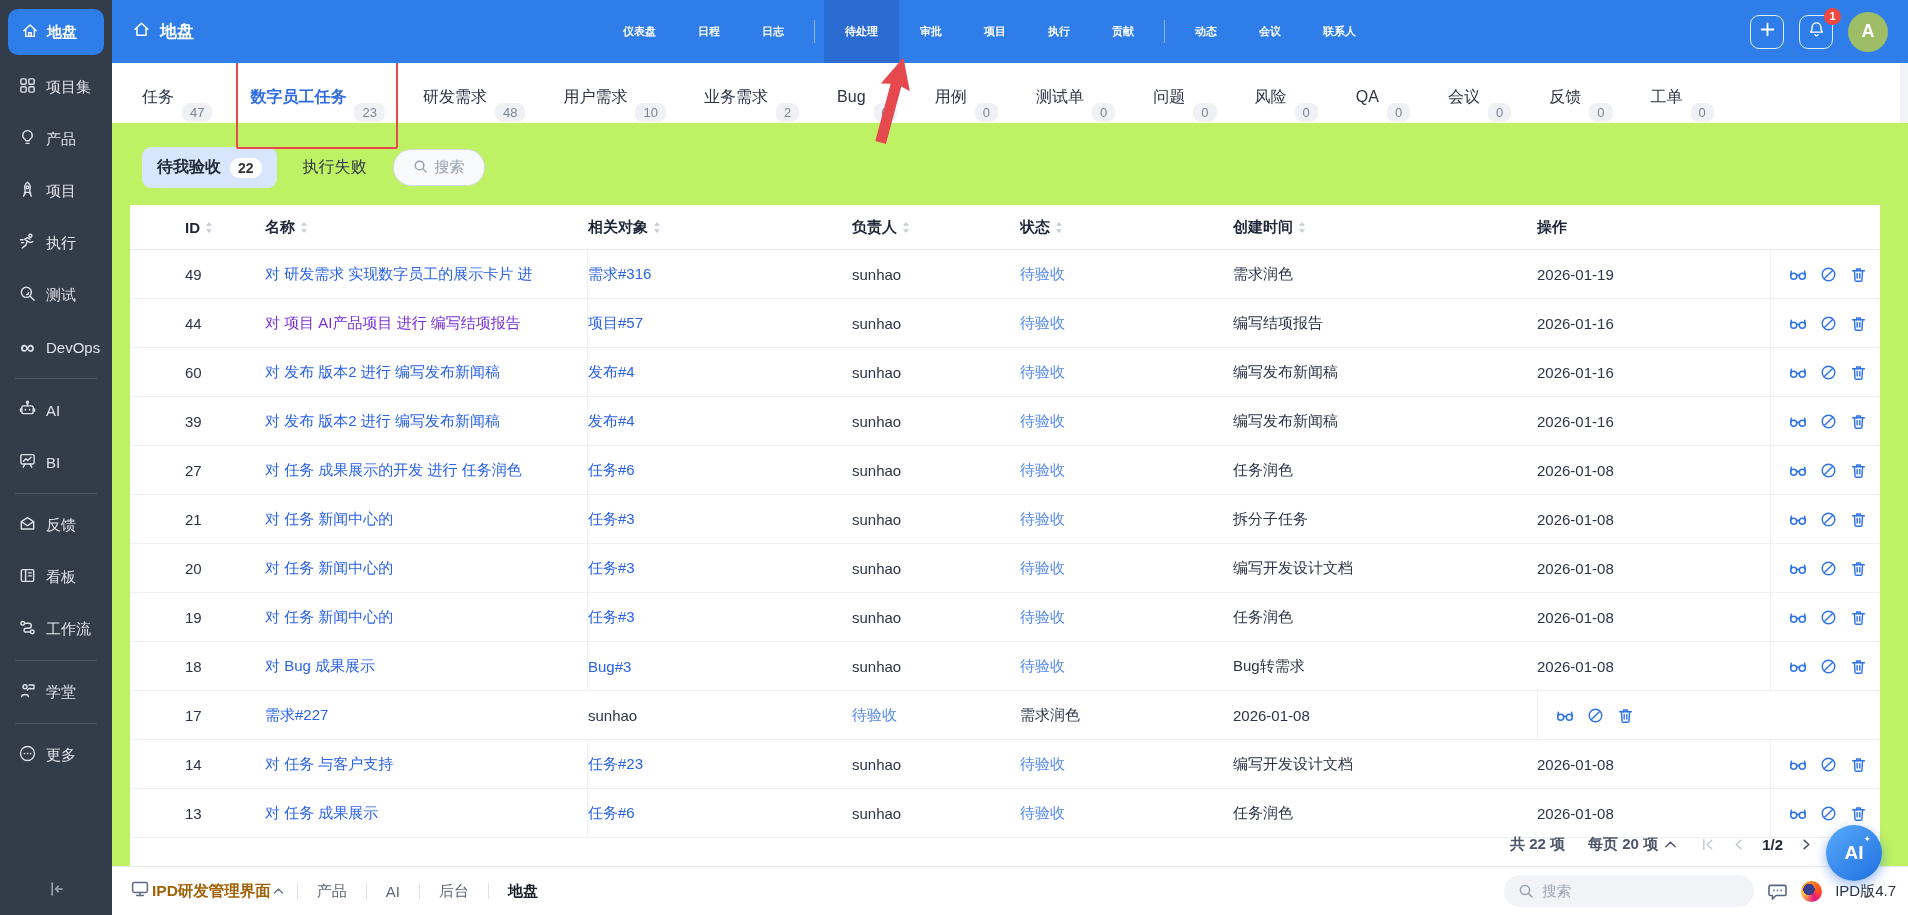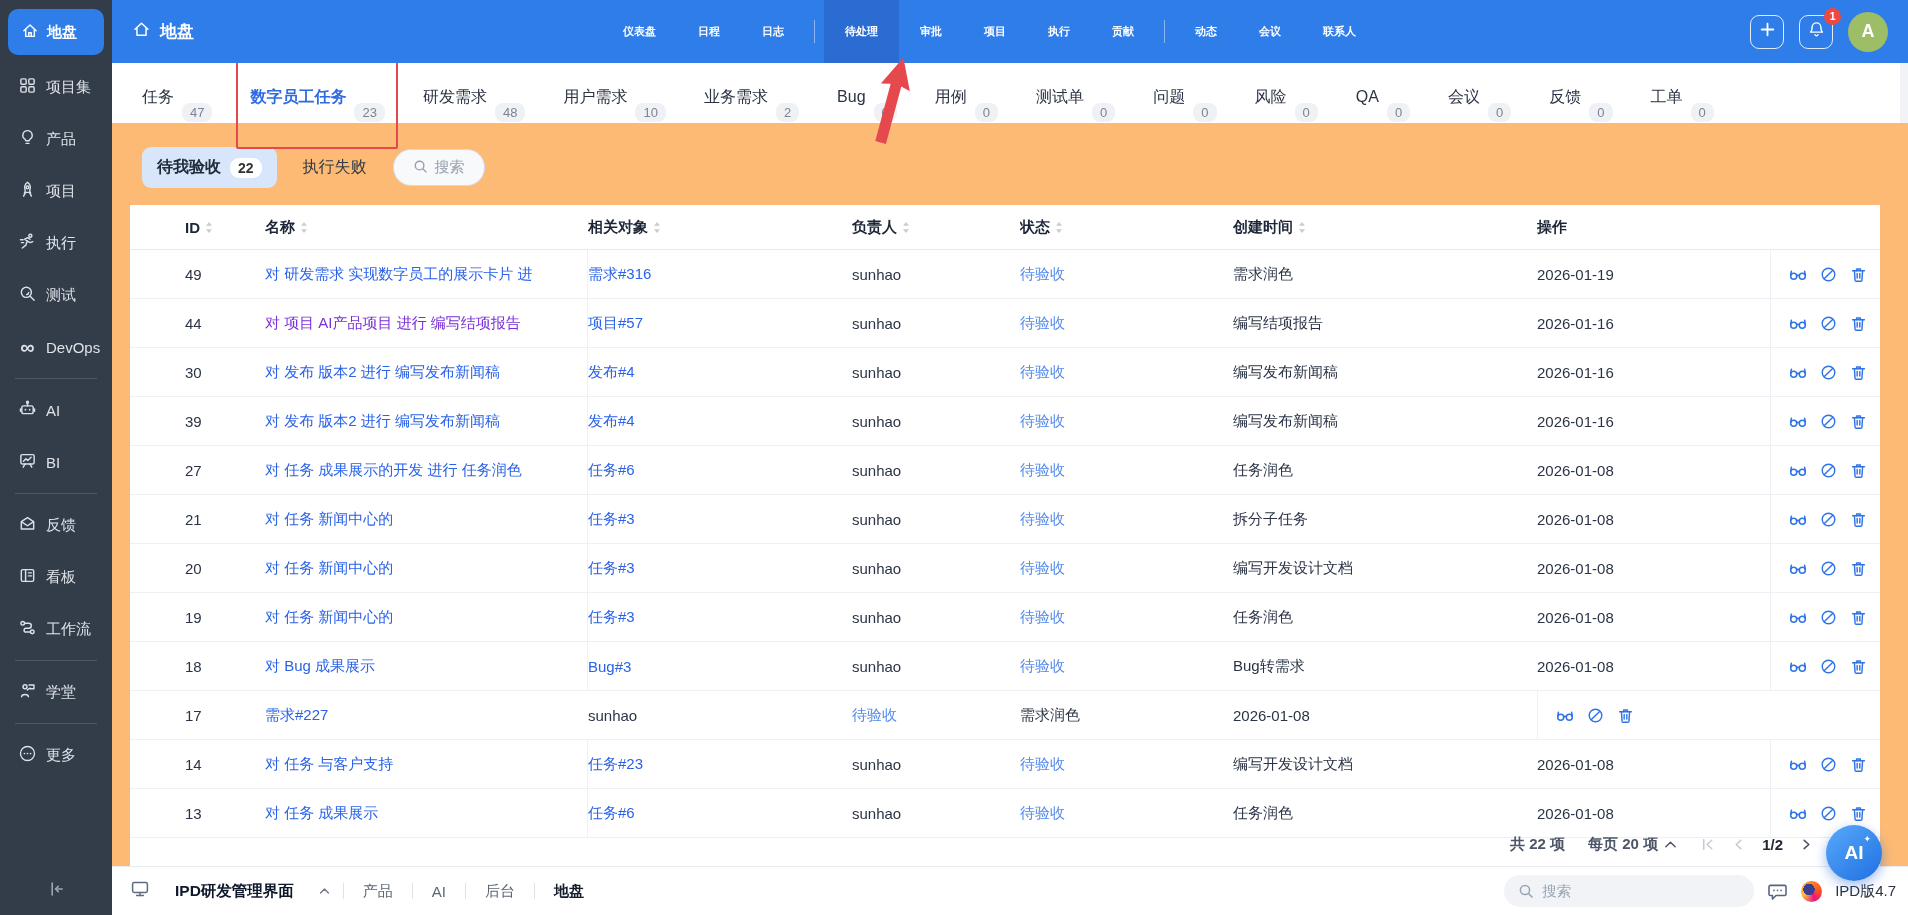--- a/index.html
+++ b/index.html
@@ -37,21 +37,21 @@
   .tabbar { position:absolute; left:112px; right:8px; top:63px; height:60px; background:#fff;
     display:flex; align-items:center; gap:38px; padding:8px 10px 0 30px; overflow:visible; z-index:10; }
   .tab { position:relative; display:flex; align-items:center; gap:8px; font-size:16px; color:#2B3344; cursor:pointer; white-space:nowrap; }
   .tab.active .tab-label { color:#2E6BE3; font-weight:700; }
   .tab-badge { background:#EFF1F5; color:#7A8494; font-size:13px; border-radius:8px; padding:3px 8px; line-height:1;margin-top:31px; }
   .anno { display:none; }
   .anno.show { display:block; position:absolute; left:-14px; right:-13px; top:-13px; bottom:-27px;
     border:2.5px solid #E5484D; border-radius:2px; pointer-events:none; }
 
   
-  .content { position:absolute; left:112px; right:0; top:123px; bottom:49px; background:#fdba74; overflow:hidden; }
+  .content { position:absolute; left:112px; right:0; top:123px; bottom:49px; background:#bef264; overflow:hidden; }
   .filter-row { display:flex; align-items:center; gap:26px; padding:24px 0 0 30px; }
   .filter-pill { display:flex; align-items:center; gap:9px; background:#D7E6FA; border-radius:9px;
     padding:10px 15px; font-size:16px; font-weight:700; color:#1F2937; cursor:pointer; }
   .filter-count { background:#fff; border-radius:9px; padding:2px 8px; font-size:14px; font-weight:700; color:#333; }
   .filter-plain { font-size:16px; color:#333A46; cursor:pointer; }
   .search-pill { display:flex; align-items:center; gap:7px; border:1px solid #D5DAE2; border-radius:18px;
     background:#F7F9FB; padding:8px 19px; color:#97A0AF; font-size:15px; cursor:pointer; }
 
   .table-card { position:absolute; left:18px; top:82px; width:1750px; height:696px; background:#fff;
     border-radius:0; overflow:hidden; }
@@ -71,21 +71,21 @@
   .pagination { position:absolute; right:95px; bottom:12px; display:flex; align-items:center; gap:23px;
     color:#4D5668; font-size:15px;font-weight:bold; }
   .pg-size { display:flex; align-items:center; gap:6px; cursor:pointer; }
   .pg-ctrl { display:flex; align-items:center; gap:17px; }
   .pg-ic { display:flex; cursor:pointer; }
   .pg-num { color:#222A38; }
 
   
   .bottombar { position:absolute; left:112px; right:0; bottom:0; height:49px; background:#fff;
     border-top:1px solid #E7EAEF; display:flex; align-items:center; padding:0 12px 0 18px; gap:13px; z-index:25; }
-  .bb-ws { display:flex; align-items:center; gap:25px; font-size:15.5px; font-weight:600; color:#0f172a; cursor:pointer; }
+  .bb-ws { display:flex; align-items:center; gap:2px; font-size:15.5px; font-weight:600; color:#a16207; cursor:pointer; }
   .bb-div { width:1px; height:16px; background:#DFE3E9; }
   .bb-link { font-size:15px; color:#5C6675; cursor:pointer; padding:0 6px; }
   .bb-link.active { color:#161D2B; font-weight:700; }
   .bb-right { margin-left:auto; display:flex; align-items:center; gap:13px; }
   .bb-search { position:relative; }
   .bb-search input { width:250px; height:32px; border:none; outline:none; border-radius:16px;
     background:#F1F3F6; padding:0 14px 0 38px; font-size:14.5px; color:#333; font-family:inherit; }
   .bb-search input::placeholder { color:#9AA3B2; }
   .bb-search svg { position:absolute; left:14px; top:8px; }
   .fx-logo { width:21px; height:21px; border-radius:50%;
@@ -532,21 +532,21 @@
                   <path d="M3.8 6 H16.2"></path>
                   <path d="M8 6 V4.3 H12 V6"></path>
                   <path d="M5.7 6 l.7 10.2 a1 1 0 0 0 1 .9 h5.2 a1 1 0 0 0 1-.9 L14.3 6"></path>
                   <path d="M8.6 9 v4.8 M11.4 9 v4.8"></path>
                 </svg>
               </span>
             </div>
           </div>
 
           <div class="trow">
-            <div class="cell">30</div>
+            <div class="cell">60</div>
             <div class="cell name-cell">
               <span class="link">对 发布 版本2 进行 编写发布新闻稿</span>
             </div>
             <div class="cell">
               <span class="link">发布#4</span>
             </div>
             <div class="cell">sunhao</div>
             <div class="cell">
               <span class="status">待验收</span>
             </div>

